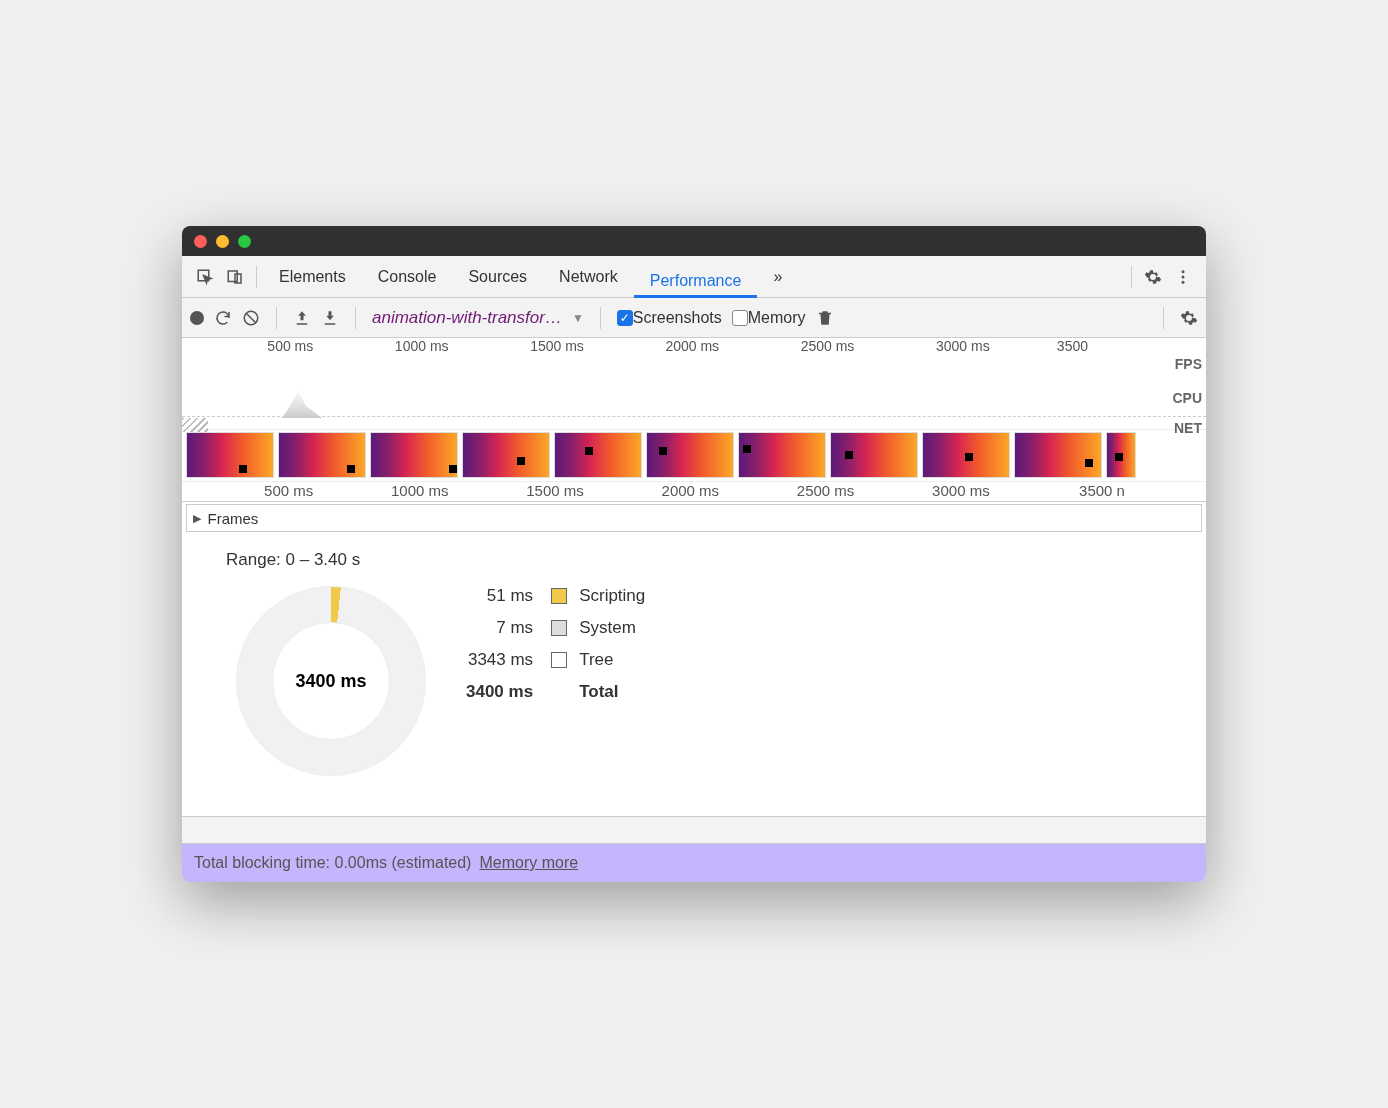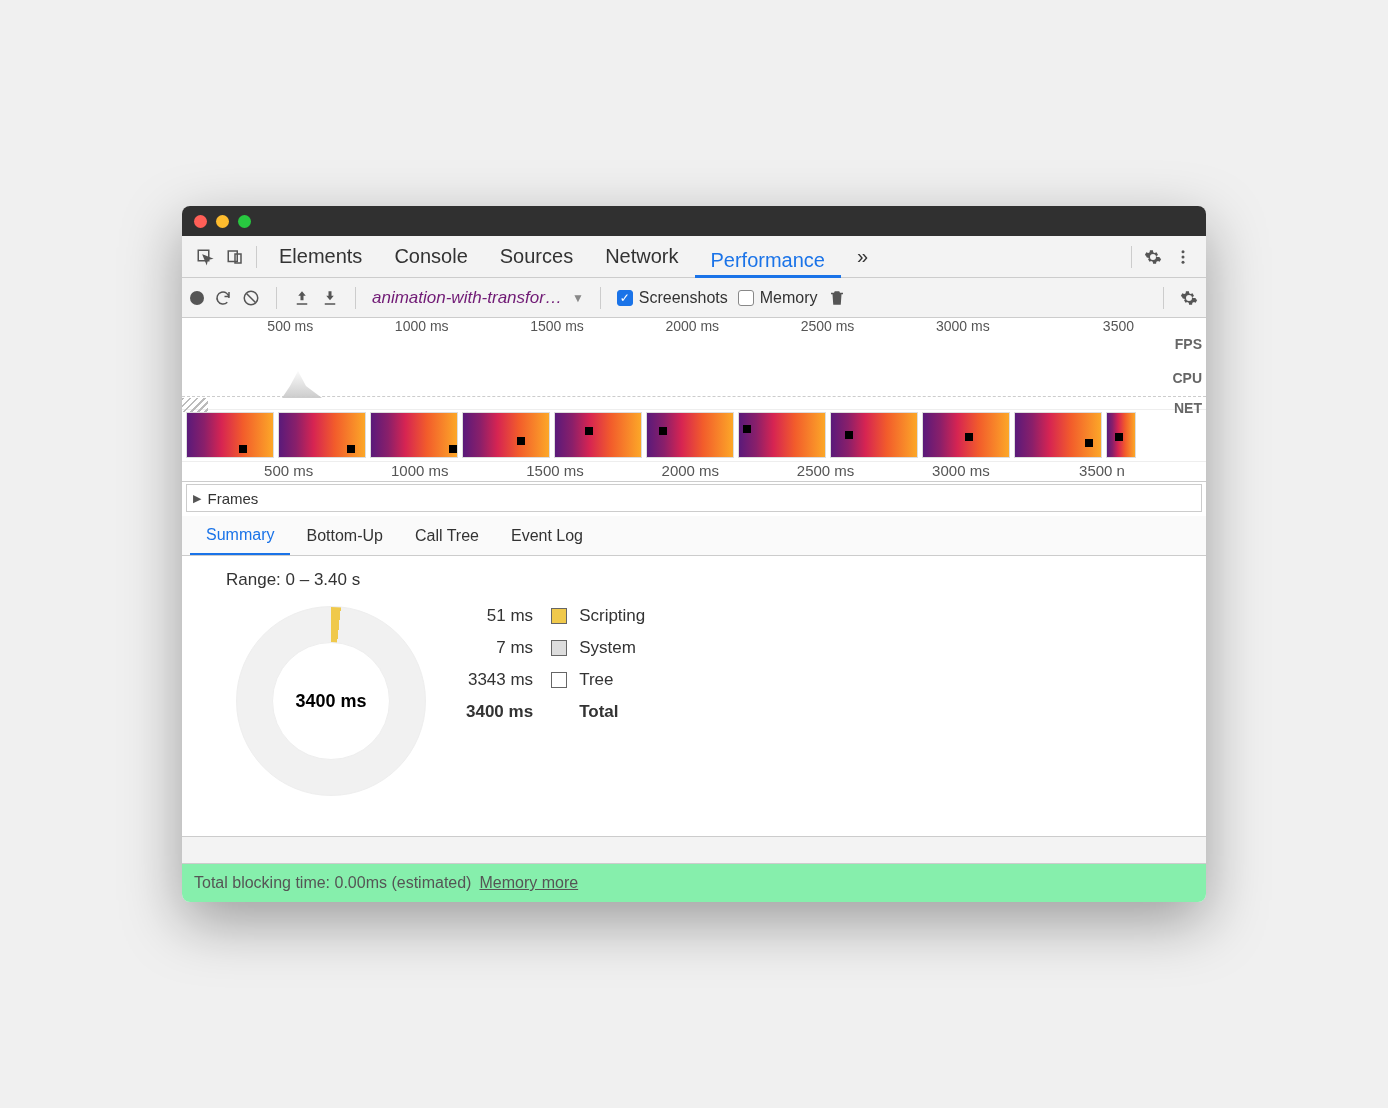--- a/index.html
+++ b/index.html
@@ -52,21 +52,21 @@
     display: flex; align-items: center; justify-content: center;
     color: #555;
     cursor: pointer;
   }
   .vsep { width: 1px; height: 22px; background: #ccc; margin: 0 6px; }
   .tab-item {
     padding: 0 16px;
     height: 42px;
     display: flex; align-items: center;
     color: #333;
-    font-size: 20px;
+    font-size: 16px;
     cursor: pointer;
   }
   .tab-item.active { color: #1a73e8; border-bottom: 3px solid #1a73e8; height: 42px; padding-top:11px;}
   .main-tabs .spacer { flex: 1; }
 
   .perf-toolbar {
     display: flex;
     align-items: center;
     height: 40px;
     border-bottom: 1px solid #ccc;
@@ -75,21 +75,21 @@
     gap: 10px;
   }
   .perf-toolbar .icon {
     color: #555;
     display:flex; align-items:center; justify-content:center;
     cursor:pointer;
   }
   .record-dot { width:14px; height:14px; border-radius:50%; background:#555; }
   .select-label { color:#701a75; font-size:17px; max-width:230px; overflow:hidden; text-overflow:ellipsis; white-space:nowrap;font-style:italic;}
   .select-tri { color:#888; font-size:12px; }
-  .chk-row { display:flex; align-items:center; gap:6px; color:#333; font-size:16px;}
+  .chk-row { display:flex; align-items:center; gap:0; color:#333; font-size:16px;}
   .chk { width:16px; height:16px; border:1px solid #888; border-radius:3px; background:#fff; display:flex; align-items:center; justify-content:center;}
   .chk.checked { background:#1a73e8; border-color:#1a73e8; }
   .chk.checked::after { content:"✓"; color:#fff; font-size:12px; line-height:1; }
   .perf-toolbar .spacer { flex:1; }
   .overview {
     height: 92px;
     border-bottom: 1px solid #eee;
     position: relative;
     background:#fff;
   }
@@ -193,21 +193,21 @@
   .legend { display:grid; grid-template-columns: auto auto auto; gap:12px 12px; align-items:center; font-size:17px; color:#333;}
   .legend .val { text-align:right; padding-right:6px;}
   .legend .sw { width:16px; height:16px; border:1px solid #666; }
   .sw-scripting { background:#f0c94b; }
   .sw-system { background:#ddd; }
   .sw-idle { background:#fff; }
   .legend .bold { font-weight:700; }
 
   .footer-spacer { height:28px; background:#f3f3f3; border-top:1px solid #ccc; border-bottom:1px solid #ccc;}
   .footer {
-    height:38px; background:#86efac;
+    height:38px; background:#c4b5fd;
     display:flex; align-items:center;
     padding:0 12px;
     font-size:16px; color:#555;
   }
   .footer a { color:#555; text-decoration:underline; margin-left:8px; cursor:pointer;}
 
   svg { width:18px; height:18px; }
 </style>
 </head>
 <body>
@@ -311,21 +311,21 @@
   </div>
 
   <div class="overview">
     <div id="overview-ticks">
         <span class="tick" style="left: 135.278px;">500 ms</span>
         <span class="tick" style="left: 270.556px;">1000 ms</span>
         <span class="tick" style="left: 405.833px;">1500 ms</span>
         <span class="tick" style="left: 541.111px;">2000 ms</span>
         <span class="tick" style="left: 676.389px;">2500 ms</span>
         <span class="tick" style="left: 811.667px;">3000 ms</span>
-        <span class="tick" style="left: 956px;">3500</span>
+        <span class="tick" style="left: 910px;">3500</span>
       </div>
     <div class="fps-l">FPS</div>
     <div class="cpu-l">CPU</div>
     <div class="net-l">NET</div>
     <div class="cpu-bump"></div>
     <div class="dash"></div>
     <div class="net-hatch"></div>
   </div>
 
   <div class="filmstrip" id="filmstrip">
@@ -373,26 +373,20 @@
         <span class="tick" style="left: 676.389px;">2500 ms</span>
         <span class="tick" style="left: 811.667px;">3000 ms</span>
         <span class="tick" style="left: 946.944px;">3500 n</span>
       </div>
   </div>
   <div class="frames-row">
     <span class="tri-right">▶</span>
     <span>Frames</span>
   </div>
 
-  <div class="detail-tabs" id="detail-tabs">
-      <div class="dt active">Summary</div>
-      <div class="dt">Bottom-Up</div>
-      <div class="dt">Call Tree</div>
-      <div class="dt">Event Log</div>
-    </div>
 
   <div class="summary-panel">
     <div class="range-text">Range: 0 – 3.40 s</div>
     <div class="summary-body">
       <div class="donut-wrap">
         <div class="donut-bg"></div>
         <div class="donut-hole">3400 ms</div>
       </div>
       <div class="legend" id="legend">
           <div class="val">51 ms</div>

